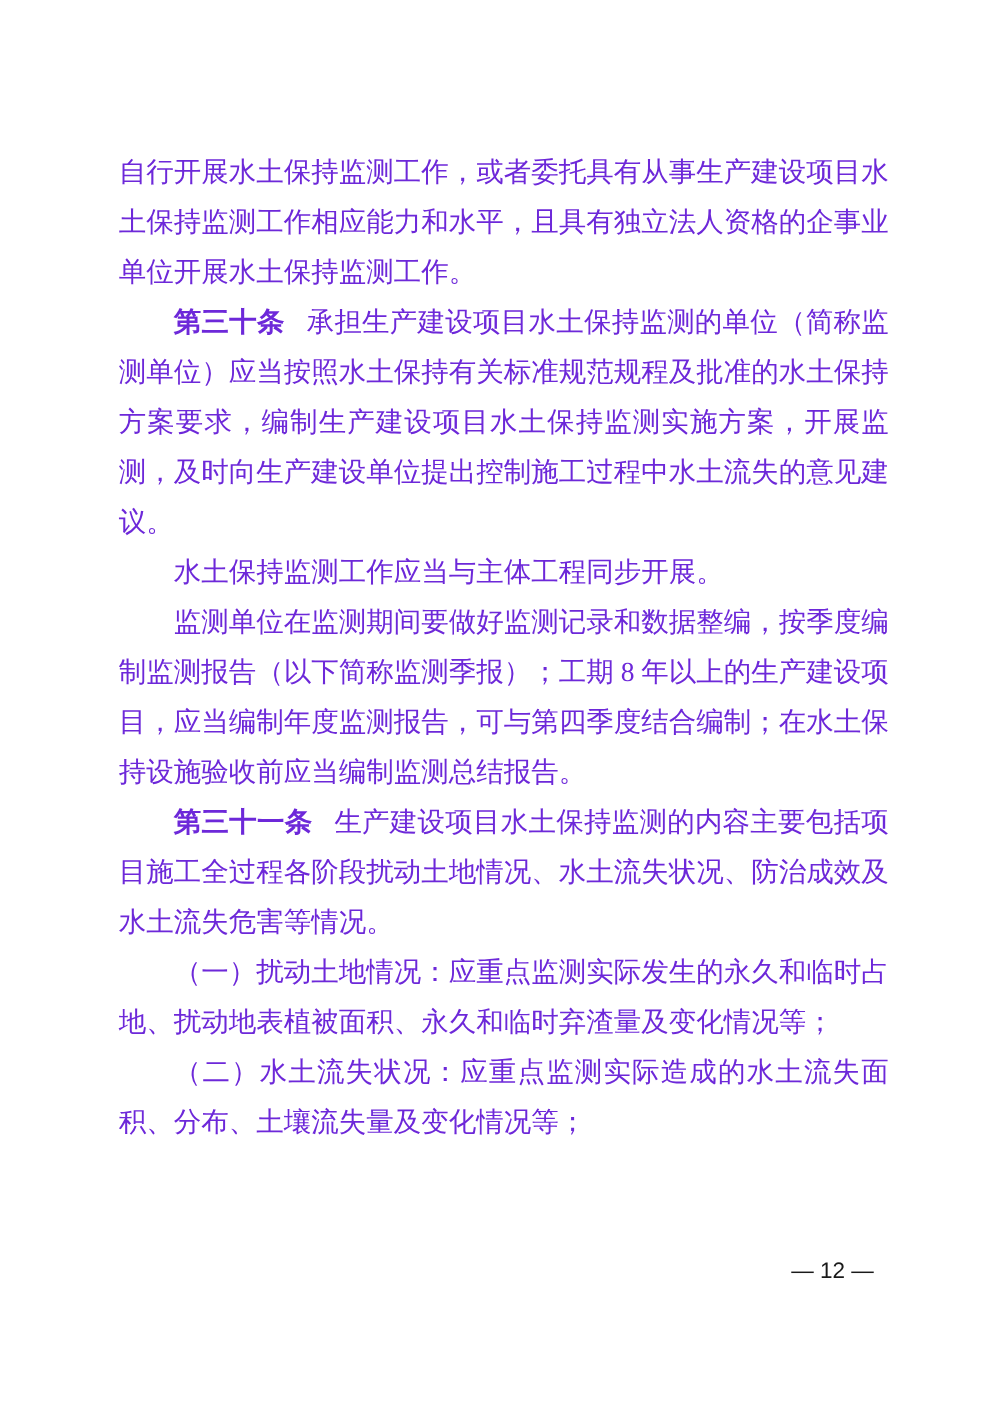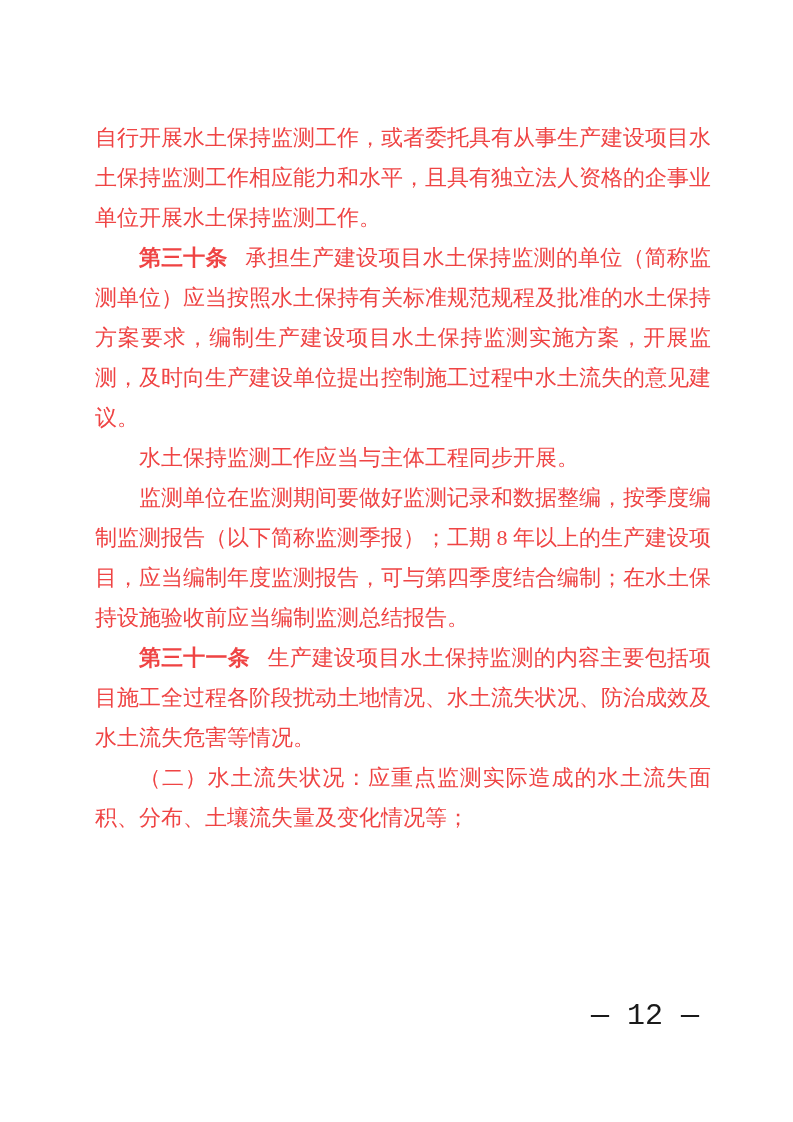--- a/index.html
+++ b/index.html
@@ -18,21 +18,21 @@
   .content {
     position: absolute;
     left: 95px;
     top: 118px;
     width: 616px;
   }
   .paragraph {
     margin: 0;
     font-size: 22px;
     line-height: 40px;
-    color: #ef4444;
+    color: #6d28d9;
     text-align: justify;
     letter-spacing: 0;
     word-break: normal;
   }
   .paragraph.indent {
     text-indent: 2em;
   }
   .article-lead {
     font-weight: bold;
     margin-right: 0.8em;
@@ -40,35 +40,36 @@
   .footer {
     position: absolute;
     top: 1002px;
     left: 95px;
     width: 616px;
     text-align: right;
     padding-right: 12px;
     box-sizing: border-box;
   }
   .page-number {
-    font-size: 30px;
+    font-size: 18px;
     line-height: 28px;
     color: #1a1a1a;
-    font-family: Liberation Mono, monospace;
+    font-family: Liberation Sans, sans-serif;
   }
 </style>
 </head>
 <body>
 
 <div class="page">
   <div class="content">
 
   <p class="paragraph"><span>自行开展水土保持监测工作，或者委托具有从事生产建设项目水土保持监测工作相应能力和水平，且具有独立法人资格的企事业单位开展水土保持监测工作。</span></p>
       <p class="paragraph indent"><b class="article-lead">第三十条</b><span>承担生产建设项目水土保持监测的单位（简称监测单位）应当按照水土保持有关标准规范规程及批准的水土保持方案要求，编制生产建设项目水土保持监测实施方案，开展监测，及时向生产建设单位提出控制施工过程中水土流失的意见建议。</span></p>
       <p class="paragraph indent"><span>水土保持监测工作应当与主体工程同步开展。</span></p>
       <p class="paragraph indent"><span>监测单位在监测期间要做好监测记录和数据整编，按季度编制监测报告（以下简称监测季报）；工期 8 年以上的生产建设项目，应当编制年度监测报告，可与第四季度结合编制；在水土保持设施验收前应当编制监测总结报告。</span></p>
       <p class="paragraph indent"><b class="article-lead">第三十一条</b><span>生产建设项目水土保持监测的内容主要包括项目施工全过程各阶段扰动土地情况、水土流失状况、防治成效及水土流失危害等情况。</span></p>
+      <p class="paragraph indent"><span>（一）扰动土地情况：应重点监测实际发生的永久和临时占地、扰动地表植被面积、永久和临时弃渣量及变化情况等；</span></p>
       <p class="paragraph indent"><span>（二）水土流失状况：应重点监测实际造成的水土流失面积、分布、土壤流失量及变化情况等；</span></p>
     </div>
   <div class="footer">
     <span class="page-number">— 12 —</span>
   </div>
 </div>
 
 </body></html>

